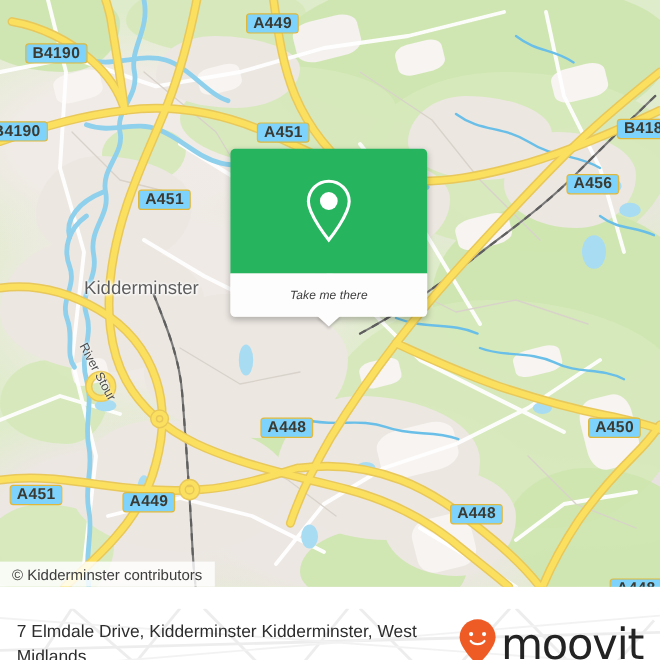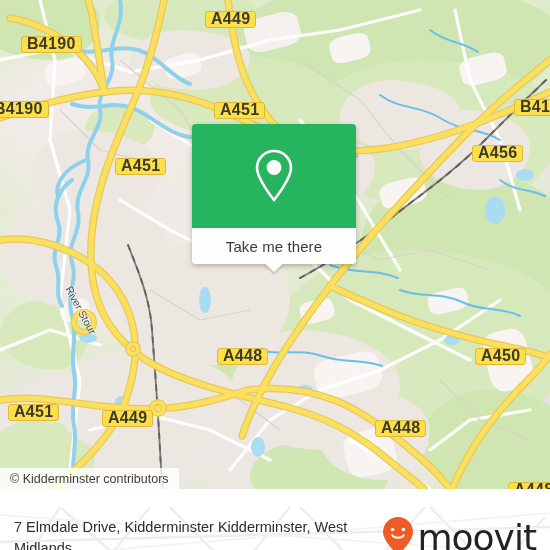--- a/index.html
+++ b/index.html
@@ -23,40 +23,40 @@
   }
   
   .blob{position:absolute;background:#cfe6b0;border-radius:46% 54% 38% 62%/52% 42% 58% 48%;opacity:.95;}
   .blob.l{background:#d6e9bb;}
   .greyfield{position:absolute;background:#ece7e1;border-radius:40% 60% 45% 55%/55% 45% 55% 45%;}
   .whitefield{position:absolute;background:#f7f4f1;border-radius:30%;transform:rotate(-14deg);}
 
   svg.vec{position:absolute;left:0;top:0;width:550px;height:489px;overflow:visible;}
 
   
-  .shield{position:absolute;background:#fde047;border:1.4px solid #e0b93c;border-radius:3px;
-          color:#3a3a32;font-size:16px;font-weight:bold;letter-spacing:.3px;
+  .shield{position:absolute;background:#7dd3fc;border:1.4px solid #e0b93c;border-radius:3px;
+          color:#3a3a32;font-size:13px;font-weight:bold;letter-spacing:.3px;
           padding:1px 5px 2px 5px;line-height:12px;white-space:nowrap;
           font-family:"Liberation Sans",sans-serif;}
   .placelbl{position:absolute;color:#5d5d5d;font-size:15.5px;white-space:nowrap;
             text-shadow:0 0 3px #fff,0 0 3px #fff,0 0 2px #fff,1px 1px 2px #fff;}
   .riverlbl{position:absolute;color:#4b4b4b;font-size:10.5px;white-space:nowrap;
             text-shadow:0 0 3px #fff,0 0 2px #fff;}
 
   
   .card{position:absolute;left:192px;top:124px;width:164px;height:140px;
         border-radius:4px;overflow:visible;
         box-shadow:0 2px 5px rgba(0,0,0,.25);}
   .card-top{position:absolute;left:0;top:0;width:164px;height:104px;
             background:#27b45f;border-radius:4px 4px 0 0;
             display:flex;align-items:center;justify-content:center;}
   .card-bottom{position:absolute;left:0;top:104px;width:164px;height:36px;
                background:#fdfdfd;border-radius:0 0 4px 4px;
                display:flex;align-items:center;justify-content:center;}
-  .card-label{color:#3b3b3b;font-size:15px;letter-spacing:.1px;}
+  .card-label{color:#3b3b3b;font-size:10px;letter-spacing:.1px;font-style:italic;}
   .card-tail{position:absolute;left:72px;top:139px;width:0;height:0;
              border-left:10px solid transparent;border-right:10px solid transparent;
              border-top:9px solid #fdfdfd;
              filter:drop-shadow(0 2px 1px rgba(0,0,0,.18));}
   .pin-svg{display:block;}
 
   
   .attrib{position:absolute;left:0;top:468px;height:21px;
           background:rgba(255,255,255,.82);
           display:flex;align-items:center;padding:0 10px 0 10px;}
@@ -231,32 +231,33 @@
           <circle cx="133" cy="349" r="5"></circle>
         </g>
         <g stroke="#fbe05f" stroke-width="3.6" fill="none">
           <circle cx="84" cy="322" r="10"></circle>
           <circle cx="158" cy="408" r="6"></circle>
           <circle cx="133" cy="349" r="5"></circle>
         </g>
       </g>
     </svg>
 
+    <div class="placelbl" style="left:70px;top:232px;">Kidderminster</div>
 
     <div class="riverlbl" style="left:74px;top:284px;transform:rotate(62deg);transform-origin:left top;">River Stour</div>
 
     <div class="shield" style="left:205px;top:11px;">A449</div>
     <div class="shield" style="left:21px;top:36px;">B4190</div>
     <div class="shield" style="left:-12px;top:101px;">B4190</div>
     <div class="shield" style="left:214px;top:102px;">A451</div>
     <div class="shield" style="left:514px;top:99px;">B4188</div>
     <div class="shield" style="left:115px;top:158px;">A451</div>
     <div class="shield" style="left:424px;top:145px;margin-left:48px;">A456</div>
     <div class="shield" style="left:217px;top:348px;">A448</div>
-    <div class="shield" style="left:475px;top:348px;">A450</div>
+    <div class="shield" style="left:490px;top:348px;">A450</div>
     <div class="shield" style="left:8px;top:404px;">A451</div>
     <div class="shield" style="left:102px;top:410px;">A449</div>
     <div class="shield" style="left:375px;top:420px;">A448</div>
     <div class="shield" style="left:508px;top:482px;">A448</div>
 
     <div class="card">
       <div class="card-top">
         <span>
           <svg class="pin-svg" width="42" height="56" viewBox="0 0 42 56">
             <path d="M21 3 C11.6 3 4 10.6 4 20 C4 31 21 52 21 52 C21 52 38 31 38 20 C38 10.6 30.4 3 21 3 Z" fill="none" stroke="#ffffff" stroke-width="2.6"></path>

